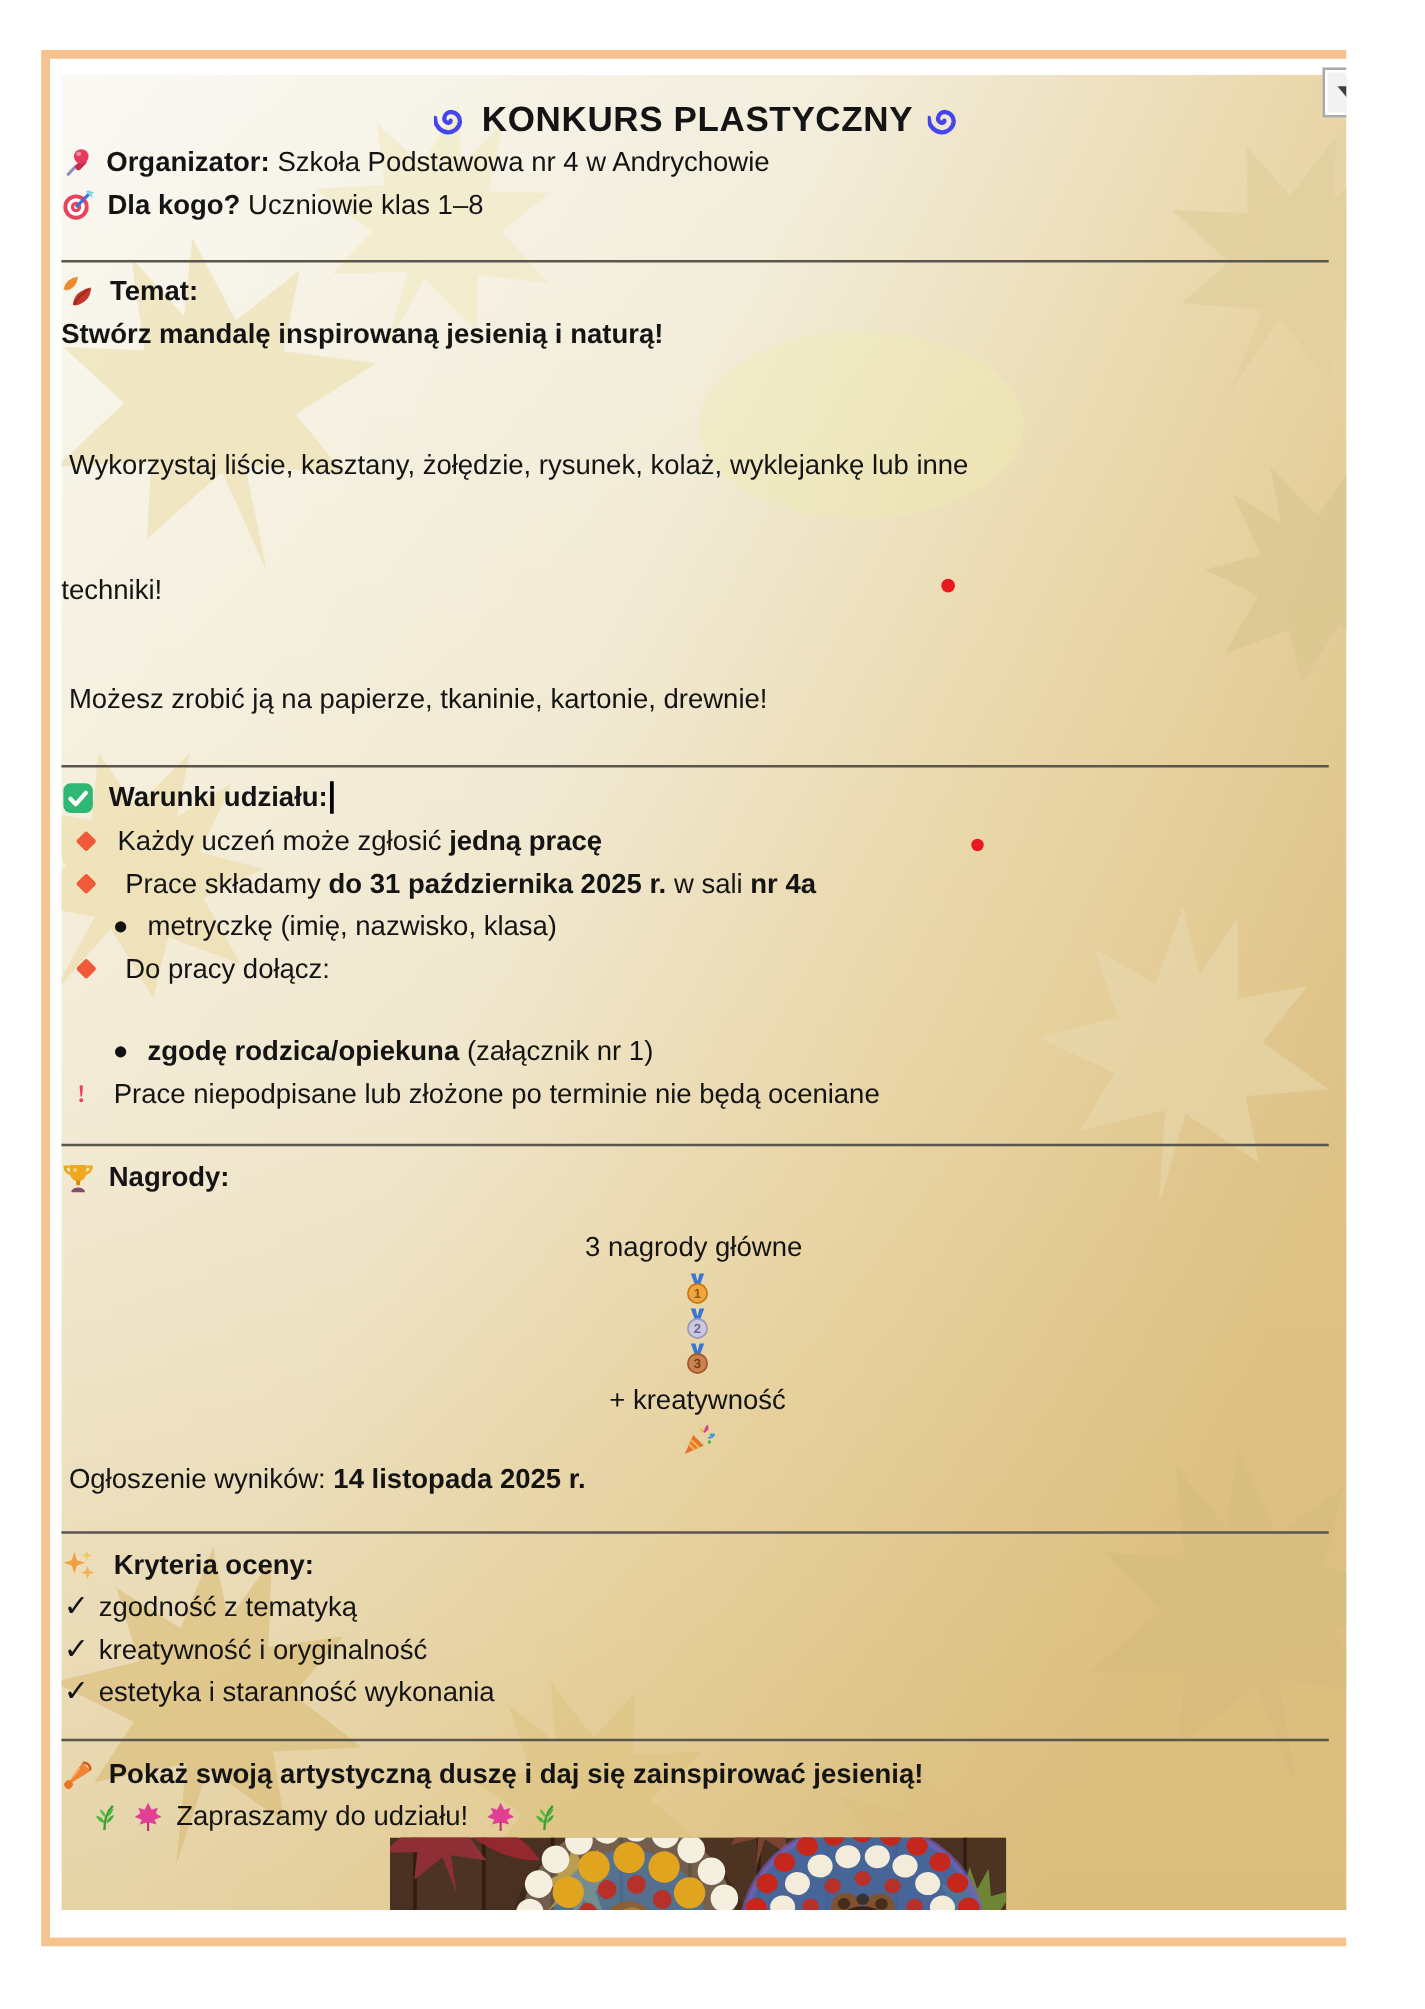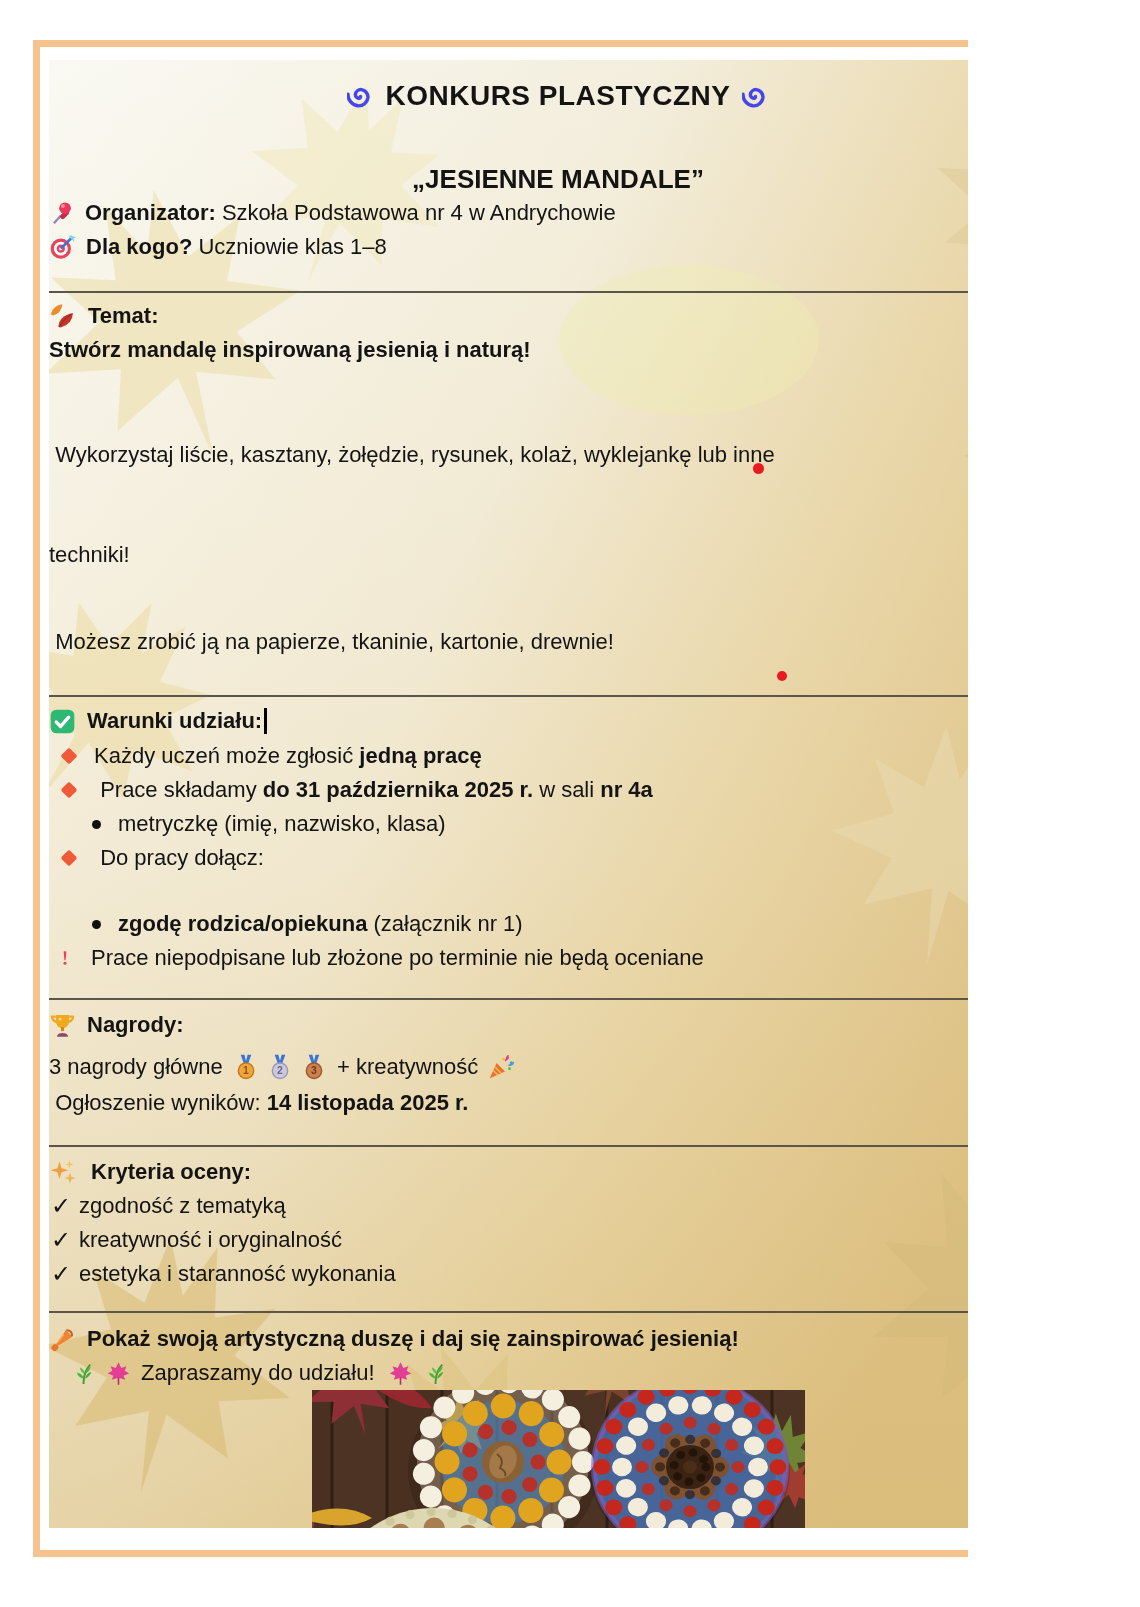--- a/index.html
+++ b/index.html
@@ -1,37 +1,37 @@
 <!DOCTYPE html>
 <html><head>
 <meta charset="utf-8">
 <style>
   html,body{margin:0;padding:0;background:#ffffff;}
-  .page{position:relative;width:968px;height:1607px;background:#ffffff;overflow:hidden;
+  .page{position:relative;width:1077px;height:1607px;background:#ffffff;overflow:hidden;
         font-family:"Liberation Sans",sans-serif;color:#141414;}
   .frame{position:absolute;left:33px;top:40px;width:1074px;height:1517px;
          border:7px solid #f6c28e;box-sizing:border-box;background:#ffffff;}
   .content{position:absolute;left:49px;top:60px;width:1043px;height:1468px;overflow:hidden;}
   .bg{position:absolute;left:0;top:0;z-index:0;}
   .col{position:relative;z-index:1;padding-top:19px;width:1018px;}
   .row{display:flex;align-items:center;margin:0;font-size:22px;line-height:34px;}
   .row .t{white-space:pre-wrap;}
   .b{font-weight:bold;}
   .center{justify-content:center;}
   .title{font-size:28px;font-weight:bold;letter-spacing:.5px;}
   .subtitle{font-size:26px;font-weight:bold;}
   .para{font-size:22px;line-height:28px;white-space:pre-wrap;margin-top:2px;}
   .para span{display:block;margin-top:16px;}
   .hr{height:2px;background:#5a564c;width:1014px;}
   .hr1{margin-top:27px}.hr2{margin-top:36px}.hr3{margin-top:23px}.hr4{margin-top:25px}.hr5{margin-top:20px}
   .h-temat{margin-top:6px}.h-war{margin-top:7px}.h-nag{margin-top:8px}.h-kry{margin-top:8px}.h-fin{margin-top:9px}
   .m-sub{margin-top:49px}
   .b1{margin-top:1px}
   .sub2{margin-top:32px}
-  .medals{margin-top:6px;line-height:38px;}
+  .medals{margin-top:20px;line-height:38px;flex-direction:column;}
   .ico{flex:0 0 auto;margin-right:11px;}
   .ico-inline{vertical-align:-5px;margin:0 3px;}
   .diamond{flex:0 0 auto;width:12px;height:12px;background:#f05a38;border-radius:2px;
            transform:rotate(45deg);margin:0 19px 0 14px;}
   .dotb{flex:0 0 auto;width:9px;height:9px;border-radius:50%;background:#111;margin:0 17px 0 43px;}
   .check{display:inline-block;width:18px;margin:0 10px 0 2px;font-size:24px;}
   .caret{display:inline-block;width:2.5px;height:26px;background:#000;margin-left:2px;vertical-align:-4px;}
   .red-dot{position:absolute;border-radius:50%;background:#e8191f;z-index:3;}
   .dot1{left:753px;top:463px;width:11px;height:11px;}
   .dot2{left:777px;top:671px;width:10px;height:10px;}
@@ -177,23 +177,20 @@
       <div class="row center title">
         <svg class="ico" width="27" height="27">
             <use href="#sym-spiral"></use>
           </svg>
         <span class="t">KONKURS PLASTYCZNY</span>
         <svg class="ico" style="margin:0 0 0 11px" width="27" height="27">
             <use href="#sym-spiral"></use>
           </svg>
       </div>
 
-      <div class="row center subtitle m-sub">
-        <span class="t">„JESIENNE MANDALE”</span>
-      </div>
 
       <div class="row">
         <svg class="ico" style="margin-right:10px" width="26" height="26">
             <use href="#sym-pin"></use>
           </svg>
         <span class="t b">Organizator:</span>
         <span class="t"> Szkoła Podstawowa nr 4 w Andrychowie</span>
       </div>
 
       <div class="row">

